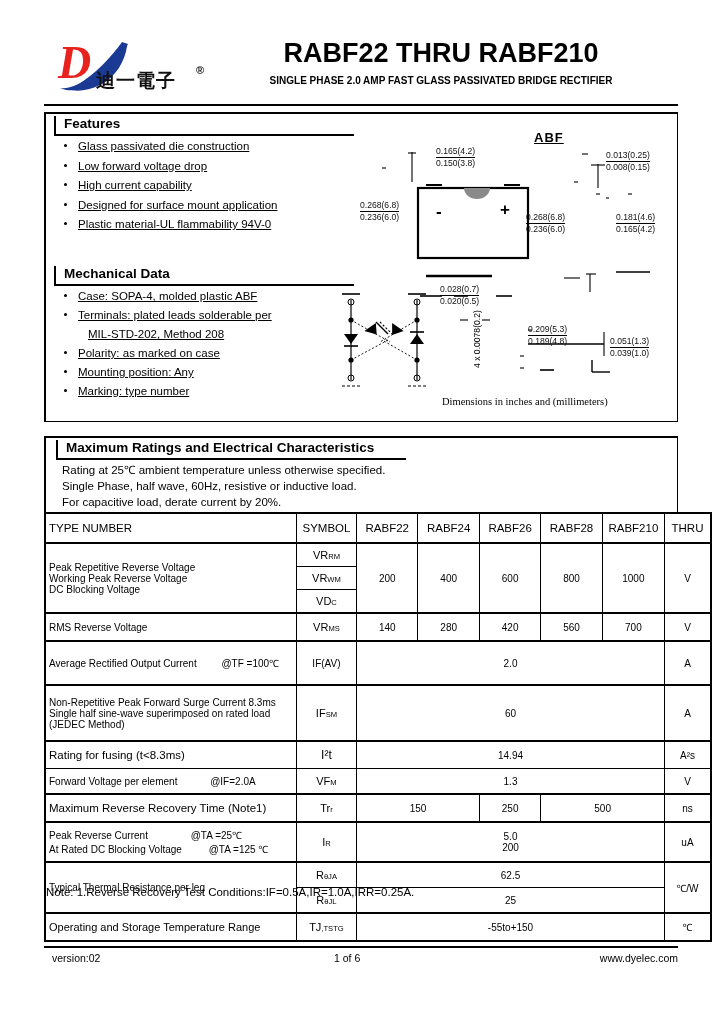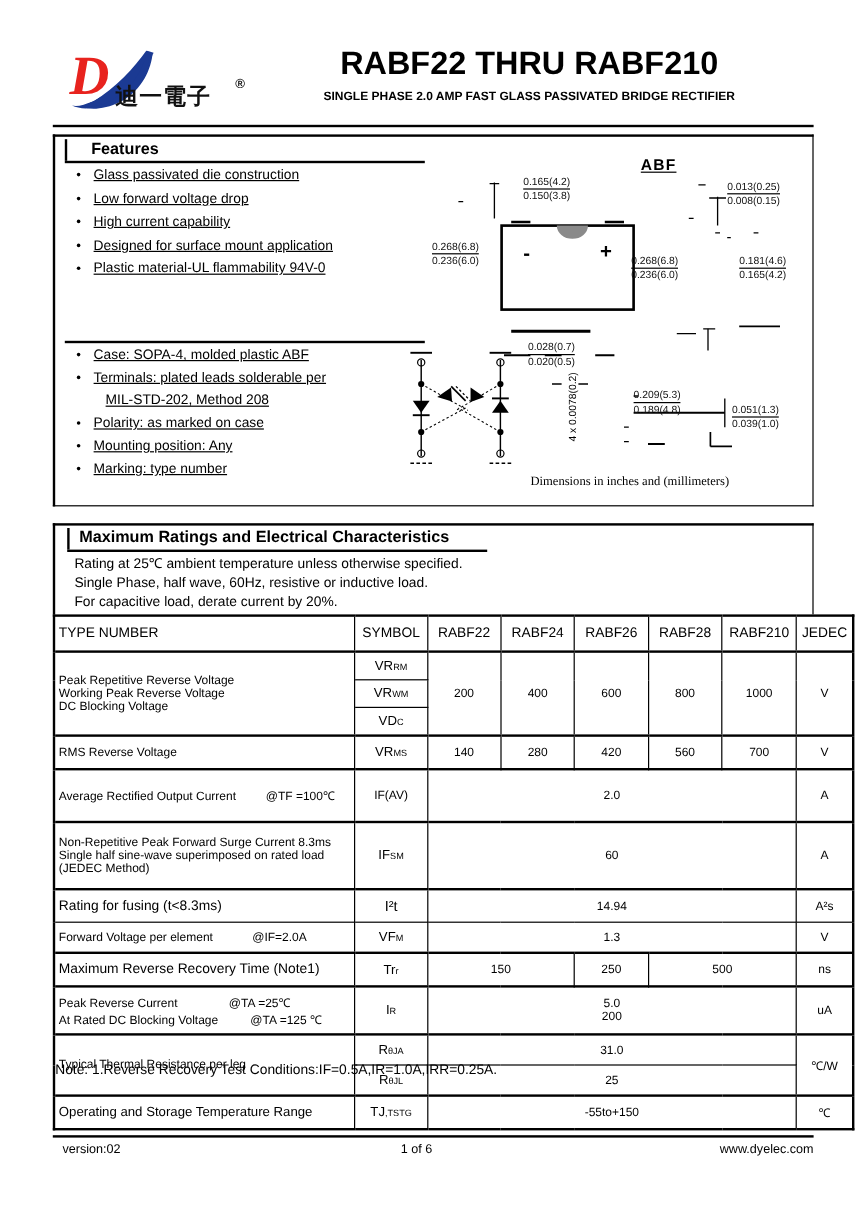--- a/index.html
+++ b/index.html
@@ -152,31 +152,35 @@
   </div>
   <div class="rule" style="left:44px;top:104px;width:634px;height:2px;"></div>
 
   <div class="rule" style="left:44px;top:112px;width:634px;height:1.5px;"></div>
   <div class="rule" style="left:44px;top:112px;width:1.5px;height:310px;"></div>
   <div class="rule" style="left:676.5px;top:112px;width:1.5px;height:310px;"></div>
   <div class="rule" style="left:44px;top:420.5px;width:634px;height:1.5px;"></div>
 
   <div class="sec-box" style="left:54px;top:116px;width:300px;height:18px;">
     <div class="bar"></div>
-    <div class="sec-title" style="position:absolute;left:22px;top:0;">Features</div>
+    <div class="sec-title" style="position:absolute;left:10px;top:0;">Features</div>
   </div>
   <div class="sec-underline" style="left:54px;top:134px;width:300px;"></div>
   <ul class="feat" style="position:absolute;left:56px;top:138px;width:300px;">
     <li>Glass passivated die construction</li>
     <li>Low forward voltage drop</li>
     <li>High current capability</li>
     <li>Designed for surface mount application</li>
     <li>Plastic material-UL flammability 94V-0</li>
   </ul>
 
+  <div class="sec-box" style="left:54px;top:266px;width:300px;height:18px;">
+    <div class="bar"></div>
+    <div class="sec-title" style="position:absolute;left:10px;top:0;">Mechanical Data</div>
+  </div>
   <div class="sec-underline" style="left:54px;top:284px;width:300px;"></div>
   <ul class="feat mech" style="position:absolute;left:56px;top:288px;width:300px;">
     <li>Case: SOPA-4, molded plastic  ABF</li>
     <li>Terminals: plated leads solderable per</li>
     <li class="cont">MIL-STD-202, Method 208</li>
     <li>Polarity: as marked on case</li>
     <li>Mounting position: Any</li>
     <li>Marking: type number</li>
   </ul>
 
@@ -316,21 +320,21 @@
     <tbody>
 
       <tr>
         <td class="c-desc th thick-top thick-left" style="height:24px;">TYPE NUMBER</td>
         <td class="c-sym th thick-top">SYMBOL</td>
         <td class="c-val th thick-top">RABF22</td>
         <td class="c-val th thick-top">RABF24</td>
         <td class="c-val th thick-top">RABF26</td>
         <td class="c-val th thick-top">RABF28</td>
         <td class="c-val th thick-top">RABF210</td>
-        <td class="c-unit th thick-top thick-right">JEDEC</td>
+        <td class="c-unit th thick-top thick-right">THRU</td>
       </tr>
 
       <tr>
         <td class="c-desc thick-left thick-top" rowspan="3" style="height:54px;">
           <div>Peak Repetitive Reverse Voltage</div>
           <div>Working Peak Reverse Voltage</div>
           <div>DC Blocking Voltage</div>
         </td>
         <td class="c-sym thick-top" style="height:18px;"><span style="font-size:11px">VR</span><span style="font-size:7.6px">RM</span></td>
         <td class="c-val thick-top" rowspan="3">200</td>
@@ -420,21 +424,21 @@
         <td class="c-val thick-top" colspan="5">
           <div>5.0</div>
           <div>200</div>
         </td>
         <td class="c-unit thick-right thick-top">uA</td>
       </tr>
 
       <tr>
         <td class="c-desc thick-left thick-top" rowspan="2" style="height:40px;">Typical Thermal Resistance per leg</td>
         <td class="c-sym thick-top" style="height:20px;"><span style="font-size:11px">R</span><span style="font-size:7.6px">θJA</span></td>
-        <td class="c-val thick-top" colspan="5">31.0</td>
+        <td class="c-val thick-top" colspan="5">62.5</td>
         <td class="c-unit thick-right thick-top" rowspan="2">℃/W</td>
       </tr>
       <tr>
         <td class="c-sym" style="height:20px;"><span style="font-size:11px">R</span><span style="font-size:7.6px">θJL</span></td>
         <td class="c-val" colspan="5">25</td>
       </tr>
 
       <tr>
         <td class="c-desc thick-left thick-top thick-bot" style="height:22px;font-size:11px;">Operating and Storage Temperature Range</td>
         <td class="c-sym thick-top thick-bot"><span style="font-size:11px">TJ</span><span style="font-size:7.6px">,TSTG</span></td>

